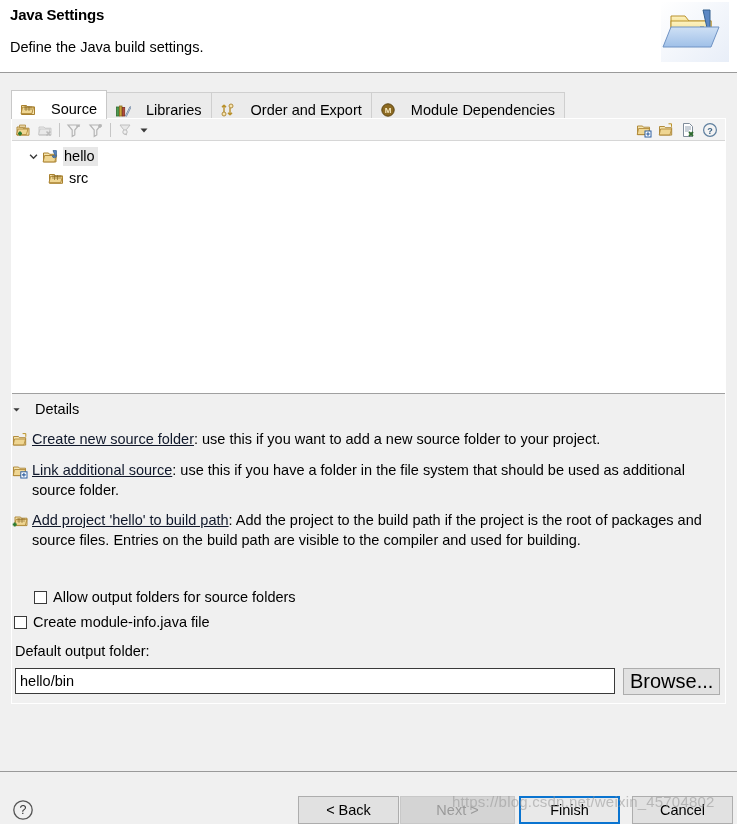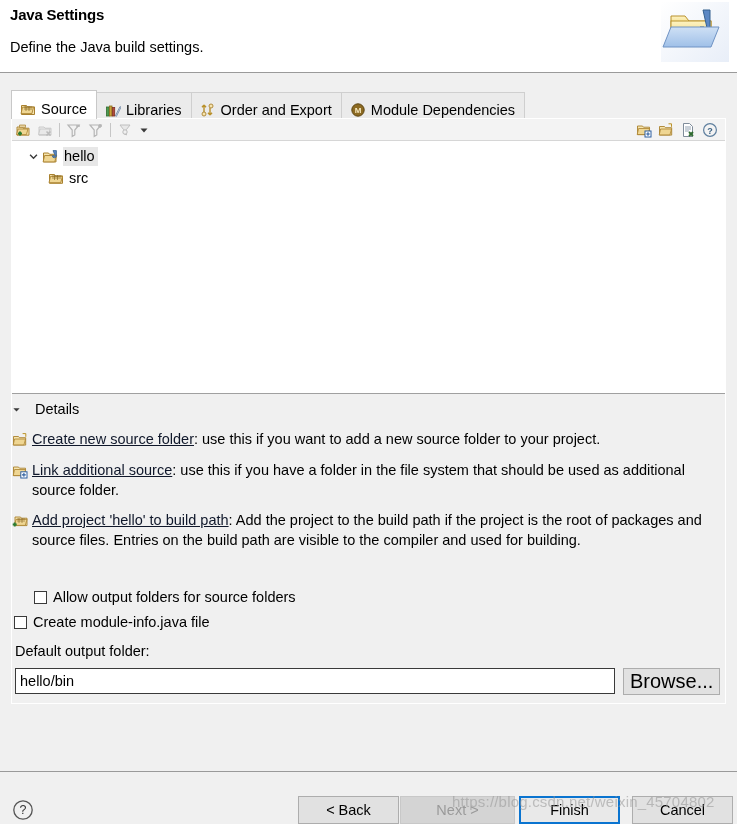--- a/index.html
+++ b/index.html
@@ -40,21 +40,21 @@
   
   #tabstrip {
     position: absolute; left: 11px; top: 90px;
     width: 715px; height: 29px;
     display: flex; align-items: flex-end;
   }
   .tab {
     height: 27px;
     box-sizing: border-box;
     display: flex; align-items: center;
-    gap: 5px;
+    gap: 15px;
     padding: 7px 9px 0 8px;
     background: #ebebeb;
     border: 1px solid #cfcfcf;
     border-bottom: none;
     font-size: 14.5px;
     color: #000;
     position: relative;
   }
   .tab + .tab { margin-left: -1px; }
   .tab.selected {

